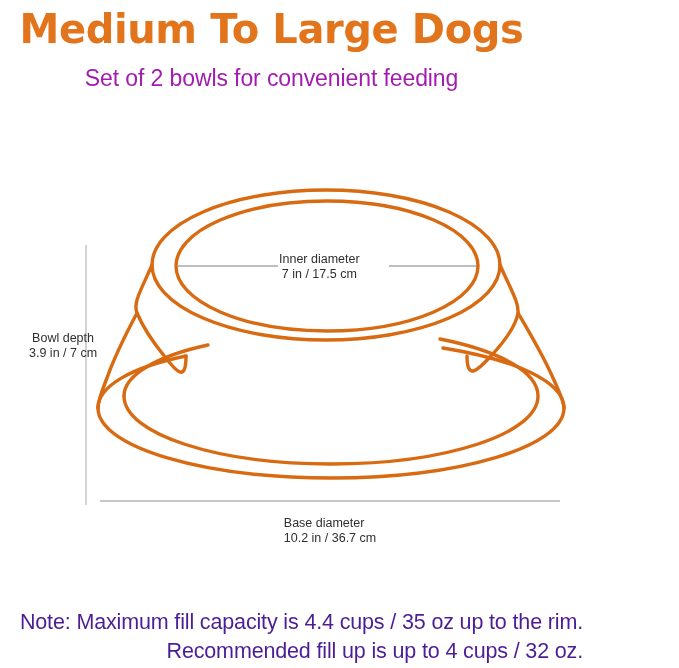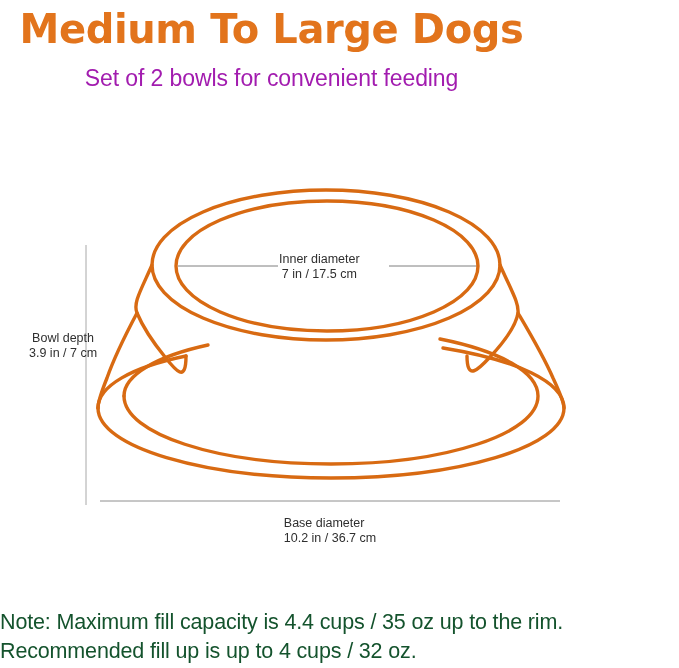--- a/index.html
+++ b/index.html
@@ -85,24 +85,24 @@
     transform: translateX(-50%);
     text-align: left;
   }
 
   
   .note {
     position: absolute;
     left: 0;
     top: 608px;
     width: 583px;
-    text-align: left;
+    text-align: right;
     font-size: 21.5px;
     line-height: 29px;
-    color: #14532d;
+    color: #4c1d95;
     letter-spacing: -0.15px;
   }
   .note span { display: block; }
 </style>
 </head>
 <body>
 
 <div class="header">
   <h1 class="title">Medium To Large Dogs</h1>
   <p class="subtitle">Set of 2 bowls for convenient feeding</p>

